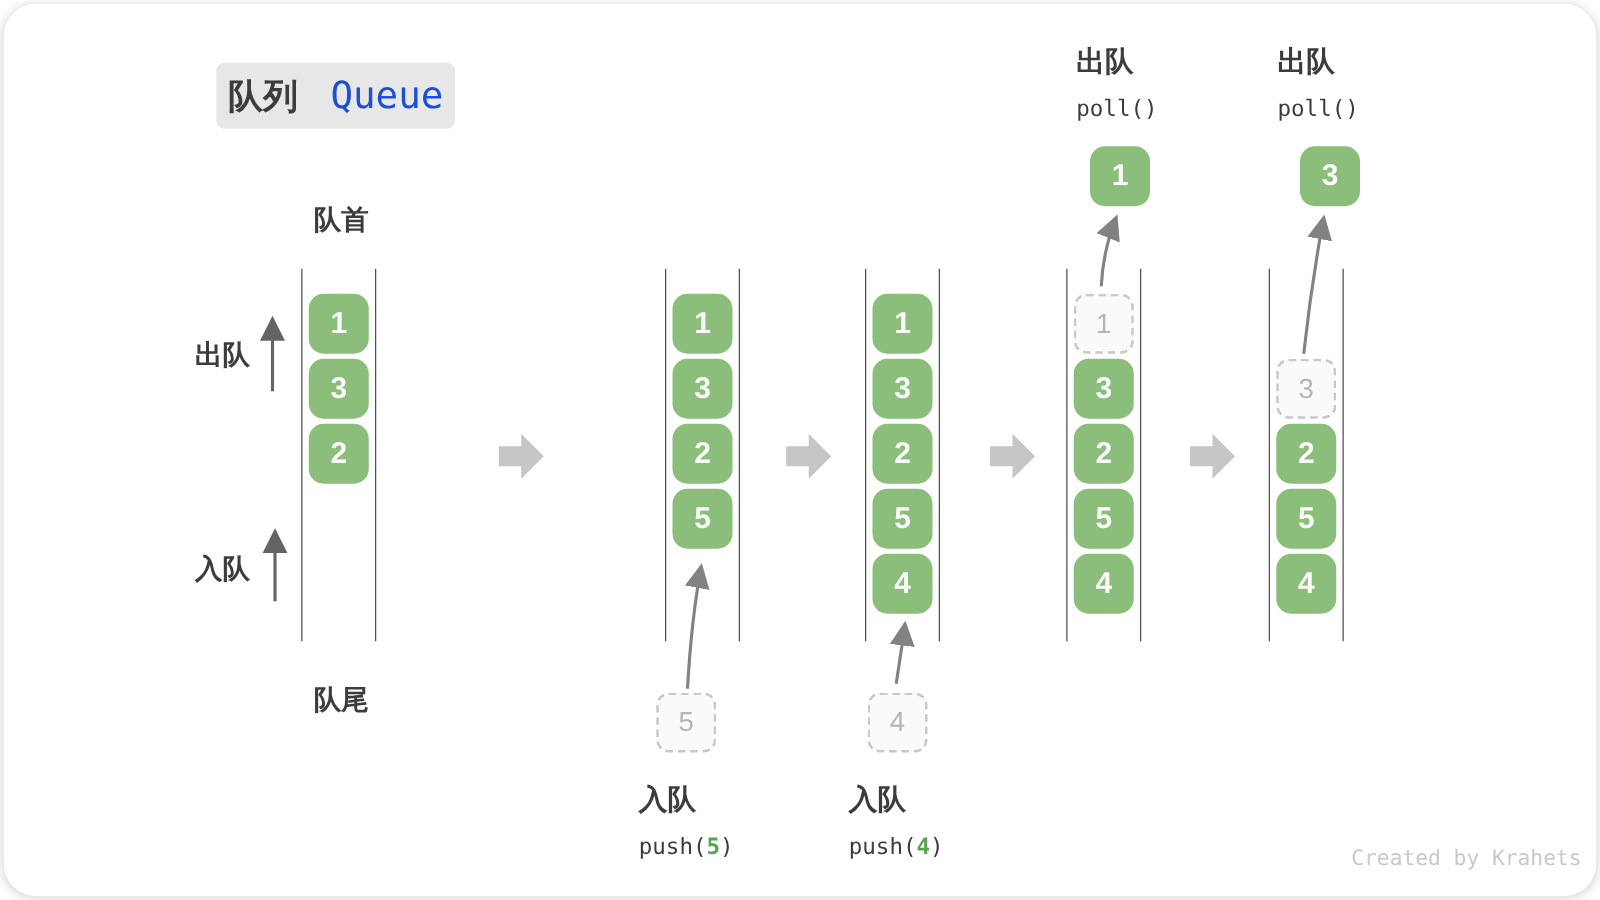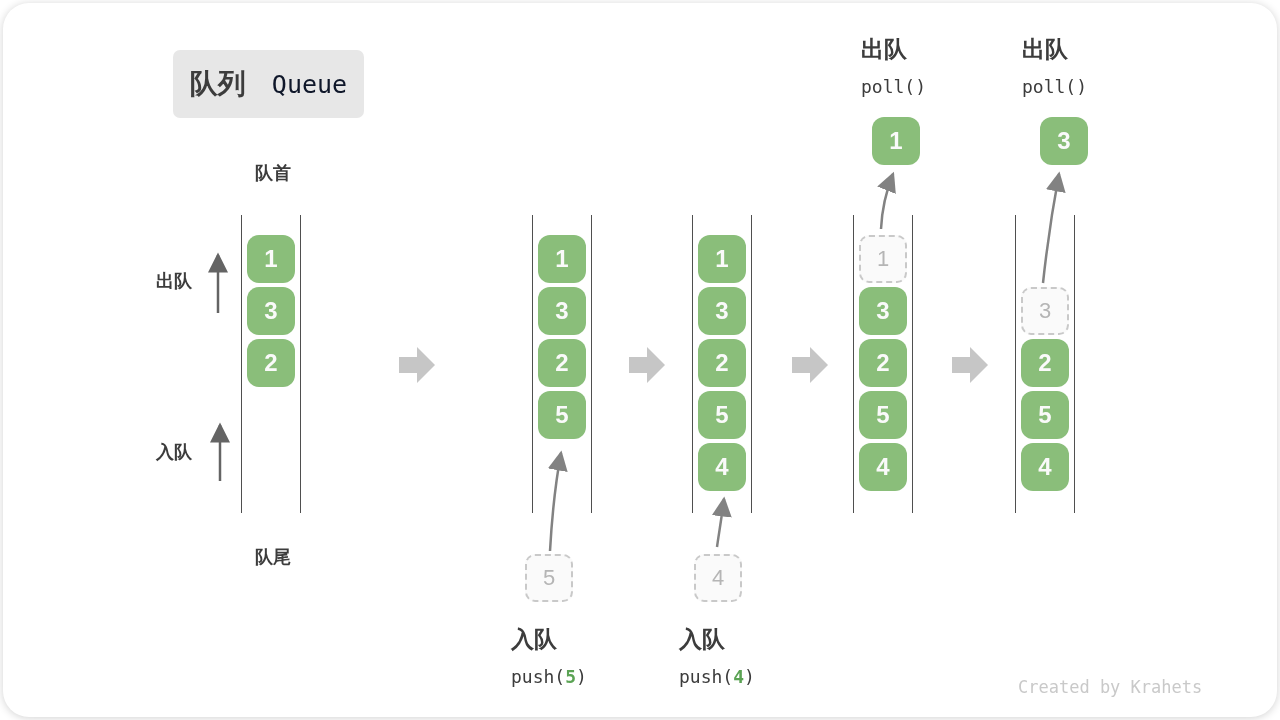--- a/index.html
+++ b/index.html
@@ -5,29 +5,29 @@
   * { margin: 0; padding: 0; box-sizing: border-box; }
   html, body { width: 1280px; height: 720px; background: #ffffff; font-family: "Liberation Sans", sans-serif; }
   .canvas {
     position: absolute; left: 3px; top: 3px; width: 1274px; height: 714px;
     background: #ffffff; border-radius: 26px;
     box-shadow: 0 1px 9px rgba(0,0,0,0.18);
     overflow: hidden;
   }
   
   .badge {
-    position: absolute; left: 170px; top: 47px; width: 191px; height: 68px;
+    position: absolute; left: 170px; top: 47px; width: 191px; height: 53px;
     background: var(--badge-bg, #e7e7e7); border-radius: 7px;
     display: flex; align-items: center; justify-content: center; gap: 26px;
   }
   .badge .zh { font-size: 28px; font-weight: 700; color: var(--ink, #3c3c3c); }
-  .badge .en { font-size: 25px; font-family: "DejaVu Sans Mono", monospace; color: #0f172a; }
+  .badge .en { font-size: 30px; font-family: "DejaVu Sans Mono", monospace; color: #1d4ed8; }
 
   
-  .lbl { position: absolute; color: var(--ink, #3c3c3c); font-weight: 700; font-size: 18px; white-space: nowrap; }
+  .lbl { position: absolute; color: var(--ink, #3c3c3c); font-weight: 700; font-size: 22px; white-space: nowrap; }
   .lbl.center { transform: translateX(-50%); }
 
   
   .col {
     position: absolute; top: 212px; height: 298px; width: 60px;
     border-left: 1.5px solid var(--wall, #4f4f4f);
     border-right: 1.5px solid var(--wall, #4f4f4f);
   }
   .cell {
     position: absolute; left: 5px; width: 48px; height: 48px; border-radius: 12px;
@@ -48,21 +48,21 @@
   .float-cell { position: absolute; width: 48px; height: 48px; border-radius: 12px;
     background: var(--box-green, #8abe7a); color: var(--box-text, #fafafa);
     font-size: 24px; font-weight: 700; display: flex; align-items: center; justify-content: center; }
 
   
   .op { position: absolute; line-height: 36px; font-size: 23px; color: var(--ink, #3c3c3c); white-space: nowrap; }
   .op .zh { font-weight: 600; }
   .op .code { font-family: "DejaVu Sans Mono", monospace; font-size: 18px; }
   .op .arg { color: var(--accent-green, #5ba354); font-weight: 700; }
 
-  .watermark { position: absolute; left: 1015px; top: 674px; font-family: "DejaVu Sans Mono", monospace;
+  .watermark { position: absolute; left: 1078px; top: 674px; font-family: "DejaVu Sans Mono", monospace;
     font-size: 17px; color: var(--watermark, #c9c9c9); }
 
   svg.overlay { position: absolute; left: 0; top: 0; width: 1280px; height: 720px; pointer-events: none; }
   .flow-arrow { stroke: var(--arrow-gray, #828282); stroke-width: 2.5; fill: none; }
   .side-arrow { stroke: #646464; stroke-width: 2.5; fill: none; }
   .block-arrow { fill: var(--block-arrow, #c6c6c6); }
   #ah path { fill: var(--arrow-gray, #828282); }
   #ah2 path { fill: #646464; }
 </style>
 </head>

